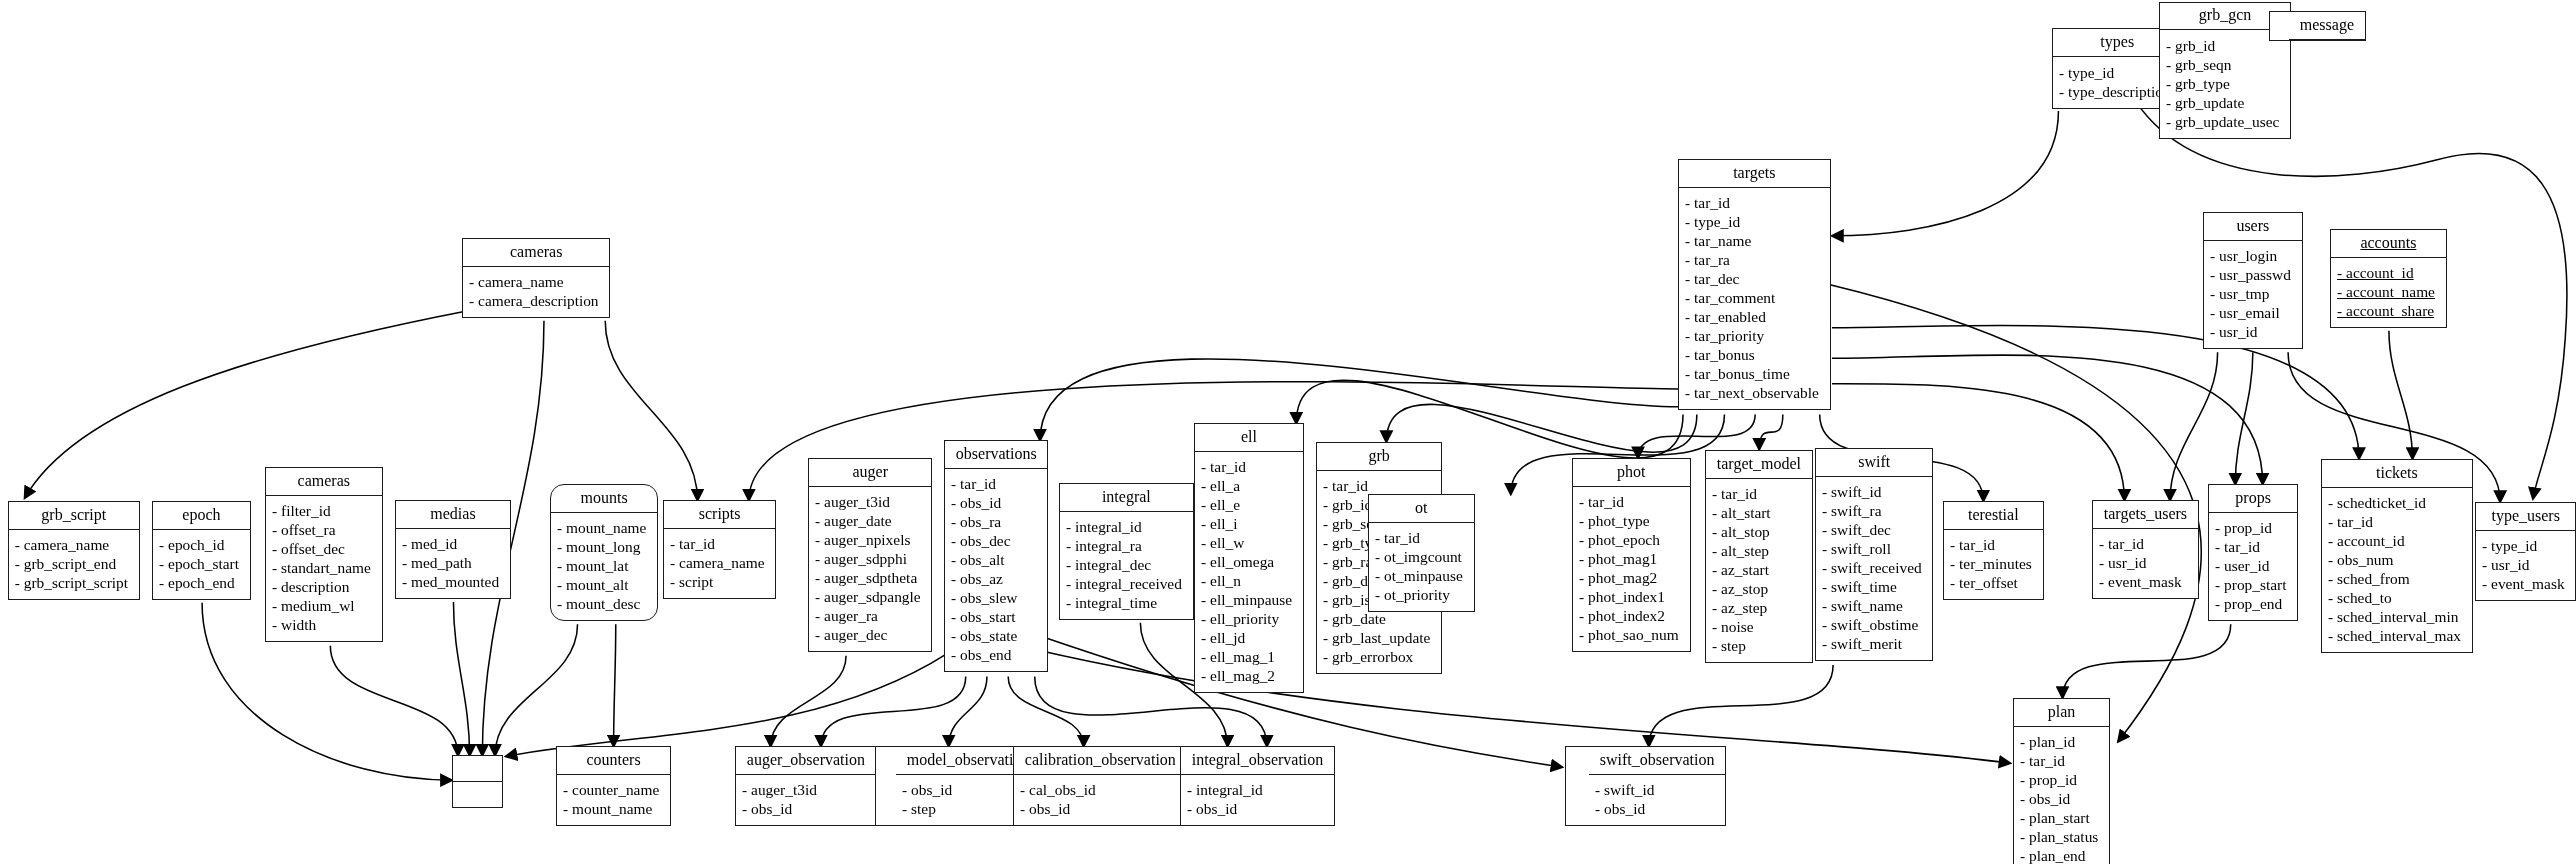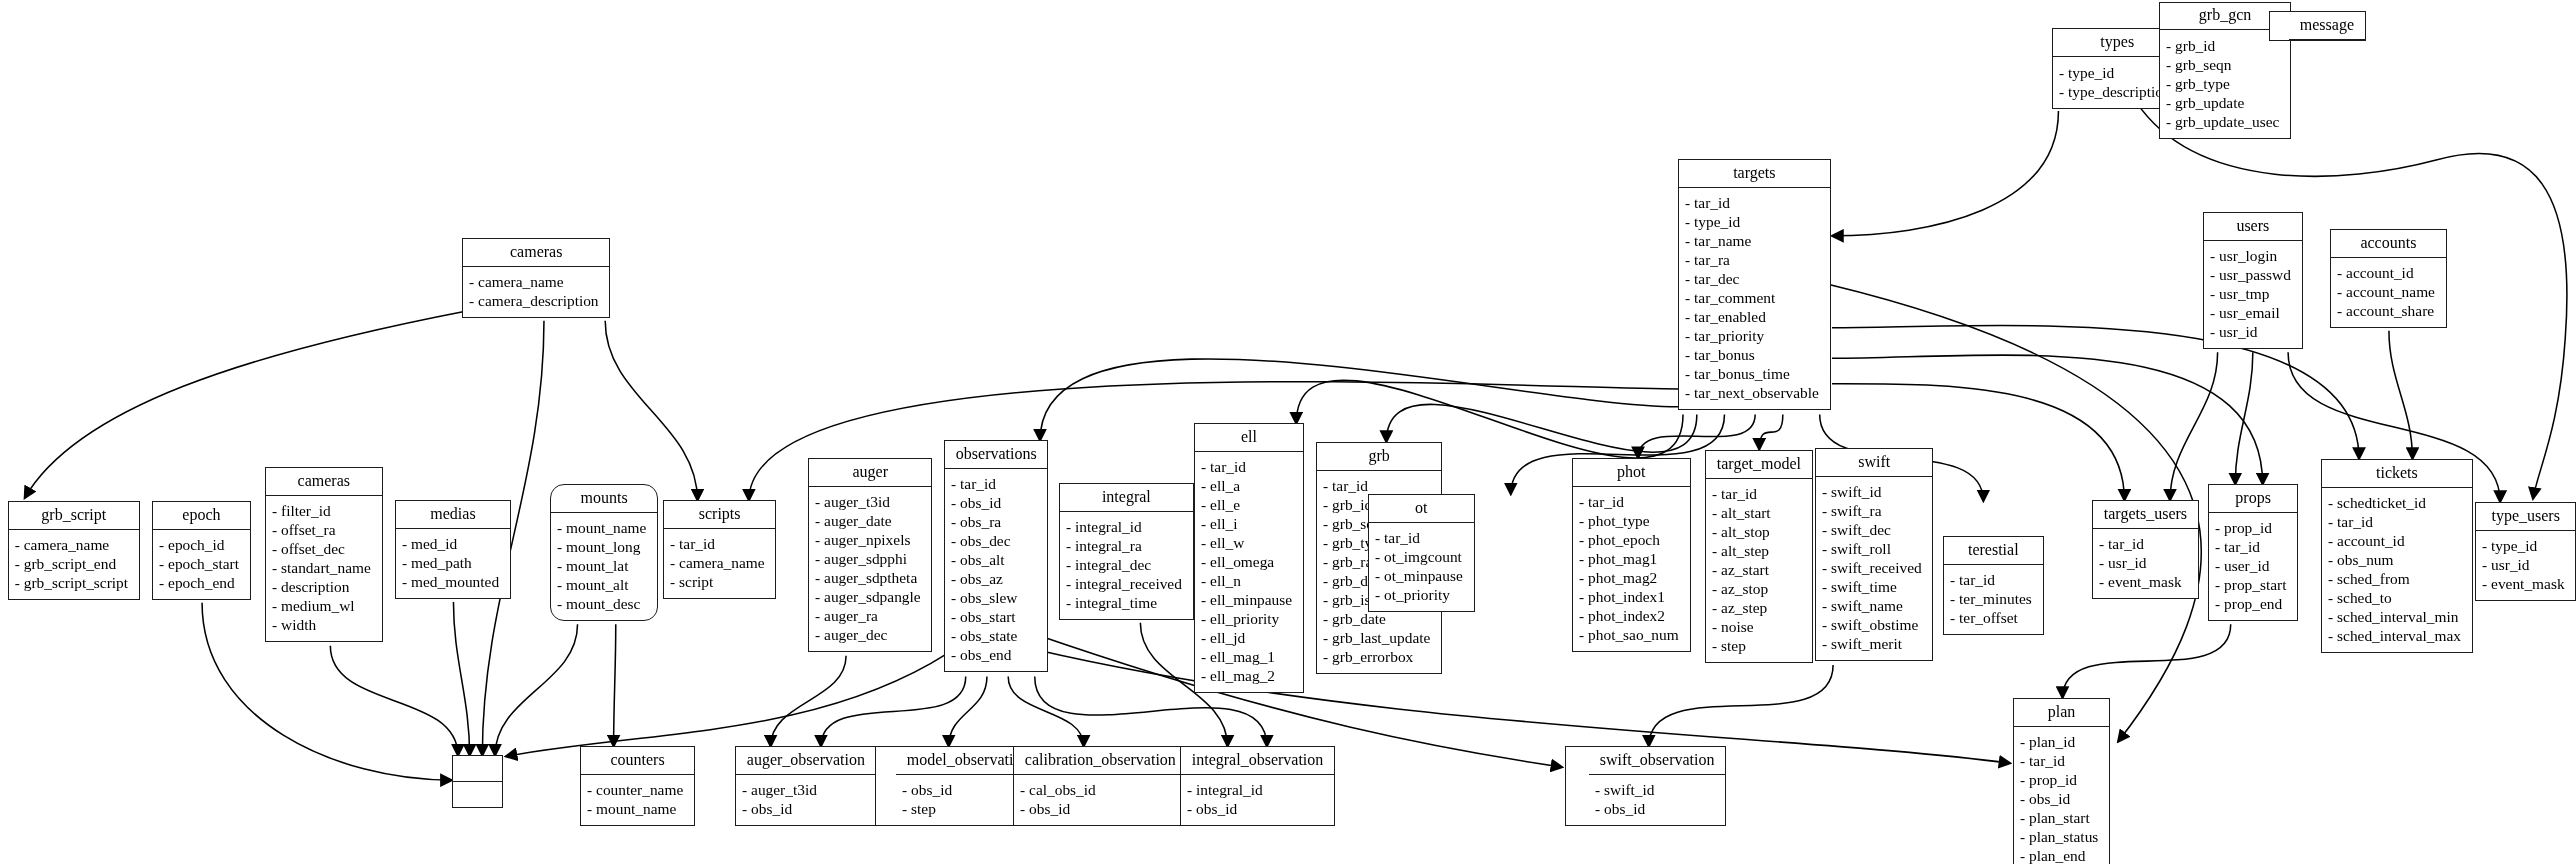--- a/index.html
+++ b/index.html
@@ -135,21 +135,21 @@
       <div class="tbl" style="left: 2203px; top: 212px;">
         <div class="hd">users</div>
         <div class="fl">
           <div>- usr_login</div>
           <div>- usr_passwd</div>
           <div>- usr_tmp</div>
           <div>- usr_email</div>
           <div>- usr_id</div>
         </div>
       </div>
-      <div class="tbl" style="left: 2330px; top: 229px;">
+      <div class="tbl" style="left: 2330px; top: 229px; text-decoration: underline;">
         <div class="hd">accounts</div>
         <div class="fl">
           <div>- account_id</div>
           <div>- account_name</div>
           <div>- account_share</div>
         </div>
       </div>
       <div class="tbl" style="left: 462px; top: 238px;">
         <div class="hd">cameras</div>
         <div class="fl">
@@ -324,21 +324,21 @@
           <div>- swift_ra</div>
           <div>- swift_dec</div>
           <div>- swift_roll</div>
           <div>- swift_received</div>
           <div>- swift_time</div>
           <div>- swift_name</div>
           <div>- swift_obstime</div>
           <div>- swift_merit</div>
         </div>
       </div>
-      <div class="tbl" style="left: 1943px; top: 501px; margin-top: 35px;">
+      <div class="tbl" style="left: 1943px; top: 501px;">
         <div class="hd">terestial</div>
         <div class="fl">
           <div>- tar_id</div>
           <div>- ter_minutes</div>
           <div>- ter_offset</div>
         </div>
       </div>
       <div class="tbl" style="left: 2092px; top: 500px;">
         <div class="hd">targets_users</div>
         <div class="fl">
@@ -377,21 +377,21 @@
           <div>- usr_id</div>
           <div>- event_mask</div>
         </div>
       </div>
       <div class="tbl small" style="left: 452px; top: 755px;">
         <div class="hd"></div>
         <div class="fl">
           <div>&nbsp;</div>
         </div>
       </div>
-      <div class="tbl" style="left: 556px; top: 746px; margin-left: 24px;">
+      <div class="tbl" style="left: 556px; top: 746px;">
         <div class="hd">counters</div>
         <div class="fl">
           <div>- counter_name</div>
           <div>- mount_name</div>
         </div>
       </div>
       <div class="tbl" style="left: 735px; top: 746px;">
         <div class="hd">auger_observation</div>
         <div class="fl">
           <div>- auger_t3id</div>

